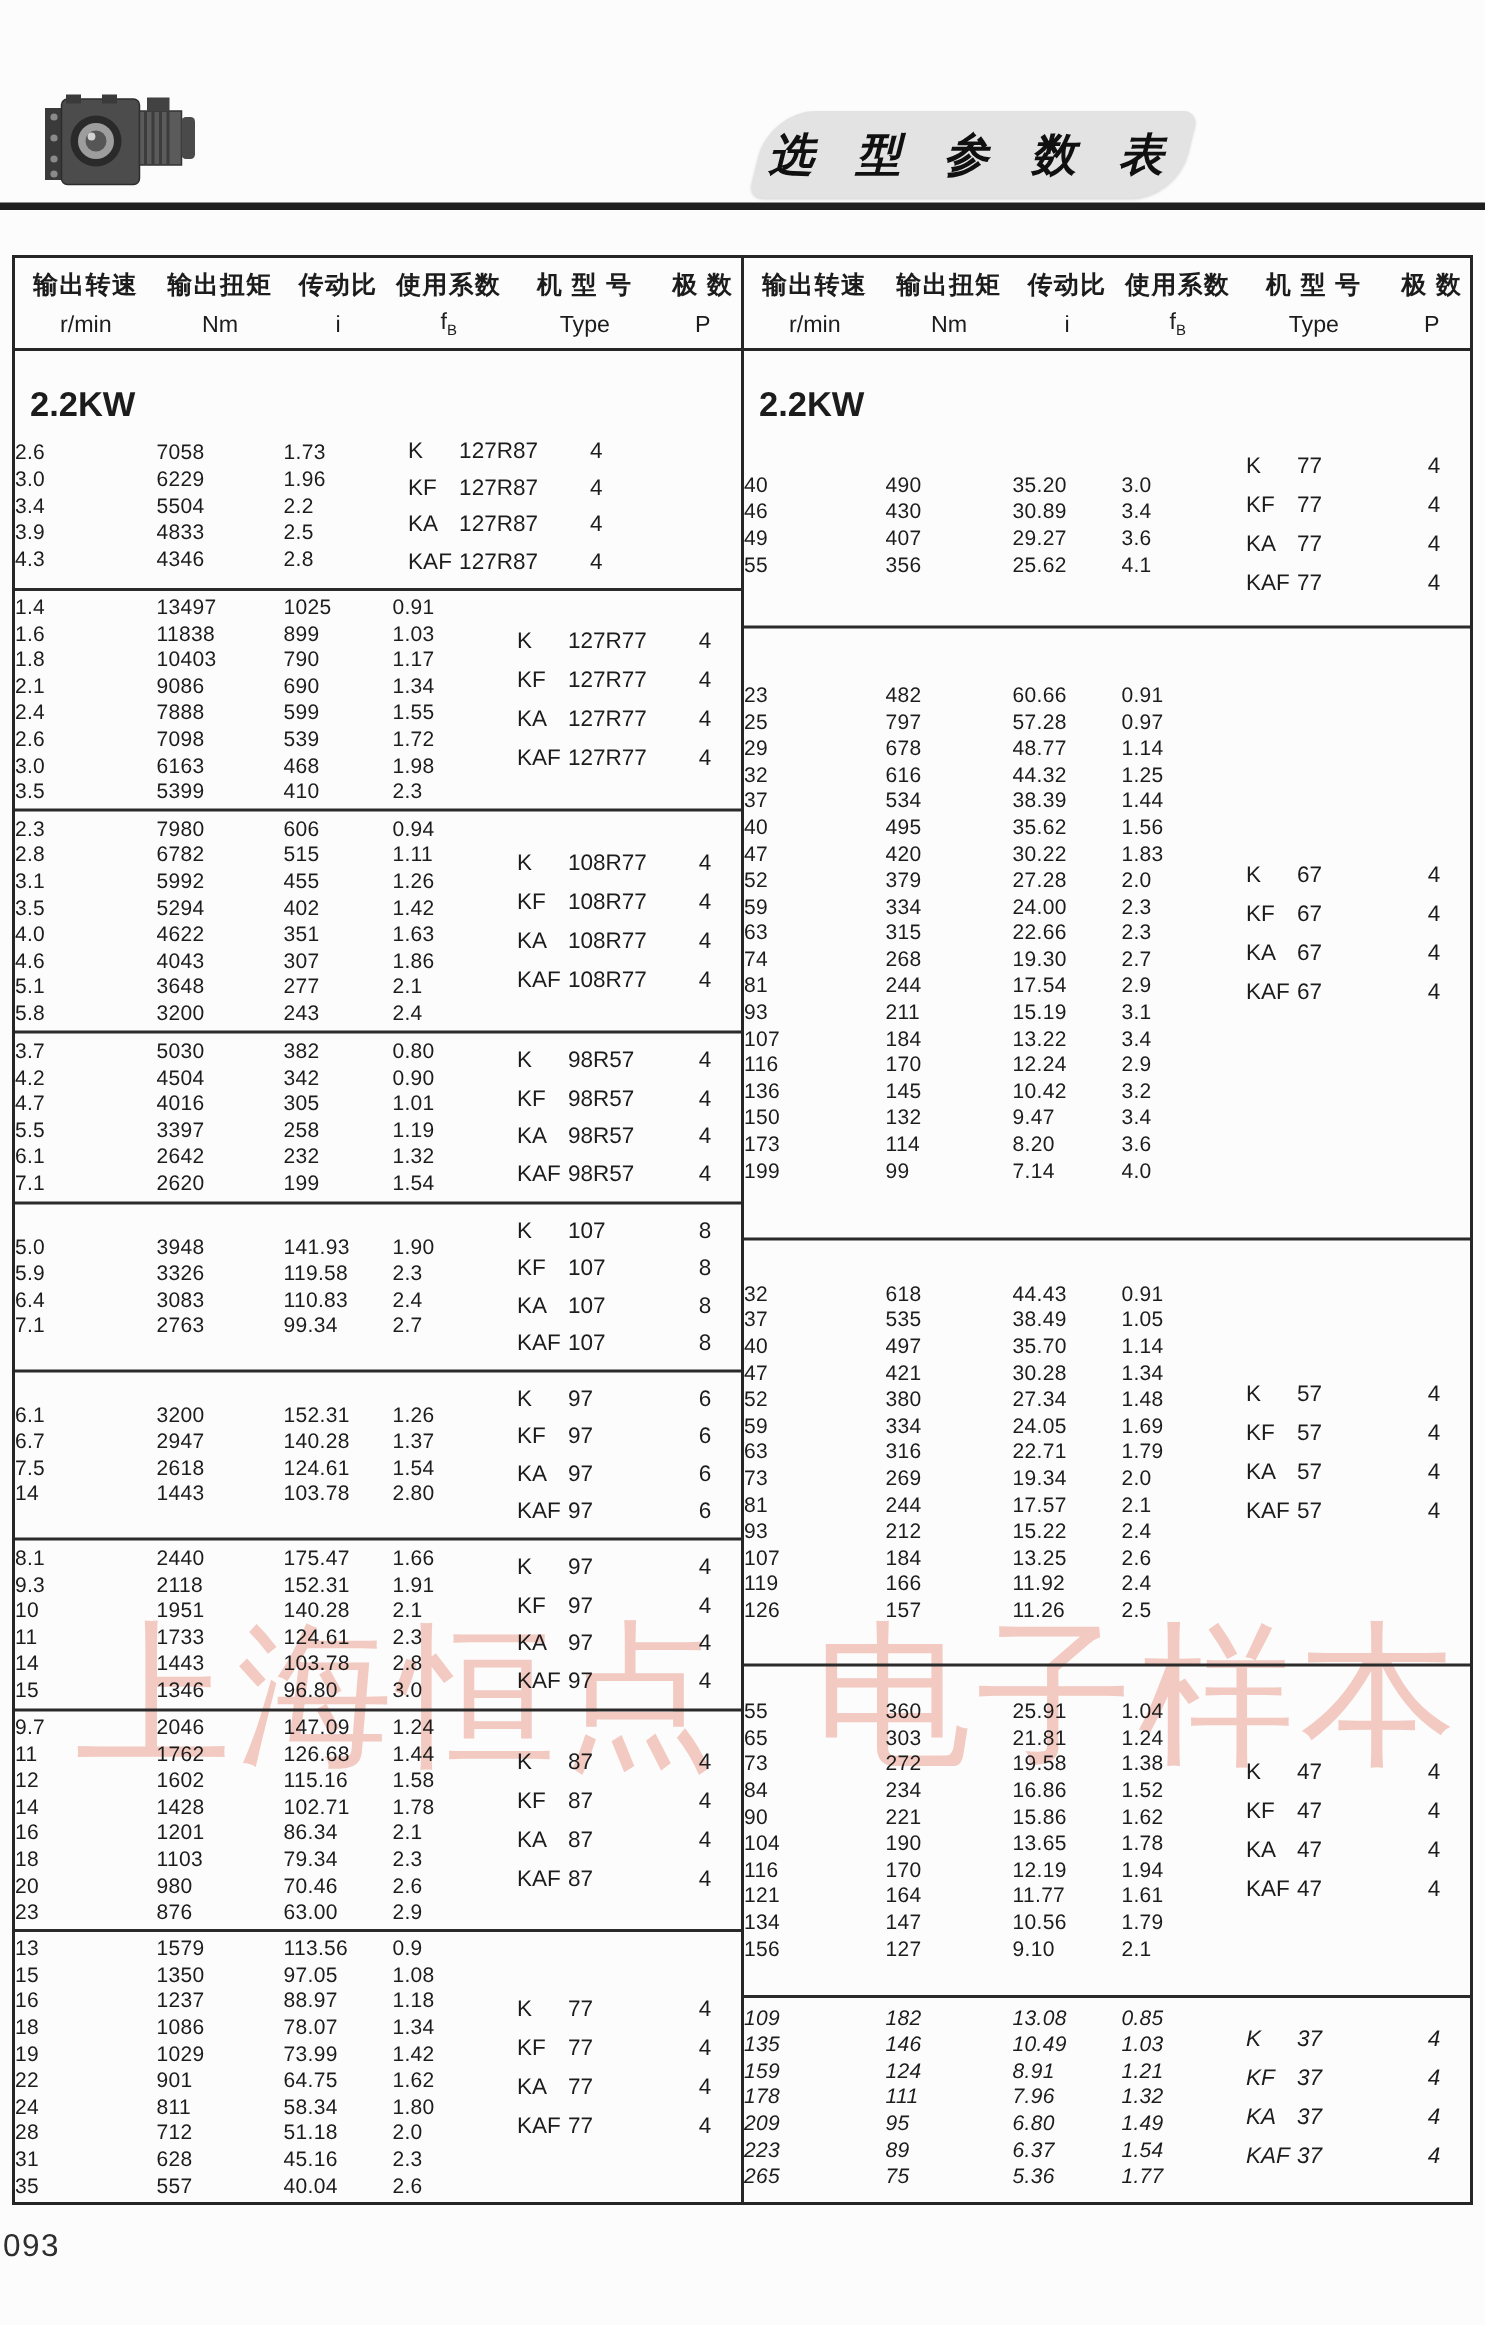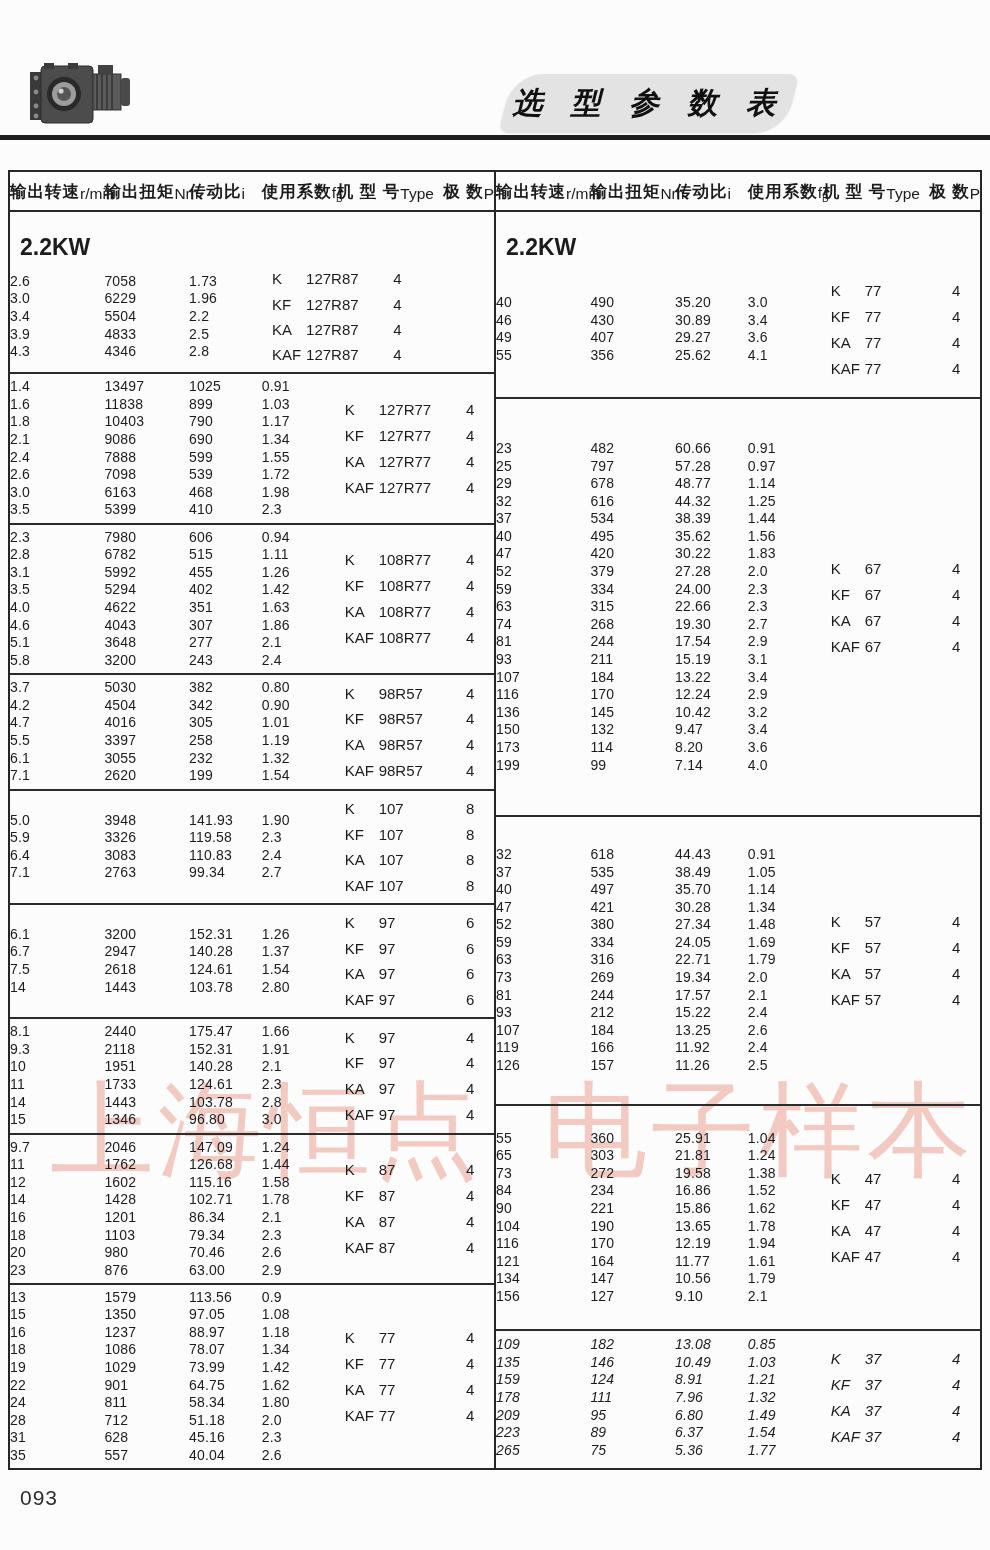--- a/index.html
+++ b/index.html
@@ -36,40 +36,40 @@
     position:absolute;left:8px;top:170px;width:974px;height:1300px;
     border:2px solid #262626;display:flex;z-index:1;
     box-sizing:border-box;background:transparent;
   }
   .half{flex:1 1 0;display:flex;flex-direction:column;min-width:0;}
   .half.right{border-left:2px solid #262626;}
   .thead{
     display:flex;border-bottom:2px solid #262626;
     padding:7px 0 6px 0;flex:0 0 auto;
   }
-  .hcell{display:flex;flex-direction:row;align-items:center;justify-content:flex-start;}
+  .hcell{display:flex;flex-direction:column;align-items:center;justify-content:space-between;}
   .hc0{width:19.5%;} .hc1{width:17.5%;} .hc2{width:15%;} .hc3{width:15.5%;} .hc4{width:22%;} .hc5{width:10.5%;}
   .hlabel{font-size:16.5px;font-weight:700;letter-spacing:1px;white-space:nowrap;}
   .hunit{font-size:15.5px;margin-top:5px;}
   .hunit sub{font-size:10px;}
   .block{display:flex;flex-direction:column;min-height:0;box-sizing:border-box;}
   .block + .block{border-top:2px solid #2b2b2b;}
   .power{font-size:23px;font-weight:bold;padding:22px 0 0 10px;line-height:27px;flex:0 0 auto;}
   .bbody{flex:1 1 auto;display:flex;align-items:stretch;padding:5px 0;min-height:0;}
   .block.fill .bbody{flex:0 0 auto;}
   .ncol{display:flex;flex-direction:column;justify-content:center;align-items:flex-start;}
   .nc0{width:19.5%;} .nc1{width:17.5%;} .nc2{width:15%;} .nc3{width:15.5%;}
   .nval{height:17.6px;line-height:17.6px;font-size:14px;letter-spacing:0.2px;}
   .tcol{width:32.5%;display:flex;flex-direction:column;justify-content:center;padding-left:8px;box-sizing:border-box;}
   .trow{display:flex;align-items:center;height:26px;font-size:15px;}
   .tprefix{width:34px;flex:0 0 auto;}
   .tmodel{flex:1 1 auto;text-align:left;}
   .tpoles{width:32%;flex:0 0 auto;text-align:center;}
   
-  .pageno{position:absolute;left:20px;top:1486px;font-size:21px;color:#2e2e2e;letter-spacing:1px;}
+  .pageno{position:absolute;left:2px;top:1486px;font-size:21px;color:#2e2e2e;letter-spacing:1px;}
 </style>
 </head>
 <body>
 
 <div class="logo">
   <svg width="105" height="66" viewBox="0 0 105 66">
     <rect x="2" y="10" width="13" height="48" fill="#3a3a3a"></rect>
     <circle cx="8" cy="16" r="2.4" fill="#8a8a8a"></circle>
     <circle cx="8" cy="30" r="2.4" fill="#8a8a8a"></circle>
     <circle cx="8" cy="44" r="2.4" fill="#8a8a8a"></circle>
@@ -315,21 +315,21 @@
             <div class="nval">4.7</div>
             <div class="nval">5.5</div>
             <div class="nval">6.1</div>
             <div class="nval">7.1</div>
           </div>
           <div class="ncol nc1">
             <div class="nval">5030</div>
             <div class="nval">4504</div>
             <div class="nval">4016</div>
             <div class="nval">3397</div>
-            <div class="nval">3055</div>
+            <div class="nval">2642</div>
             <div class="nval">2620</div>
           </div>
           <div class="ncol nc2">
             <div class="nval">382</div>
             <div class="nval">342</div>
             <div class="nval">305</div>
             <div class="nval">258</div>
             <div class="nval">232</div>
             <div class="nval">199</div>
           </div>

